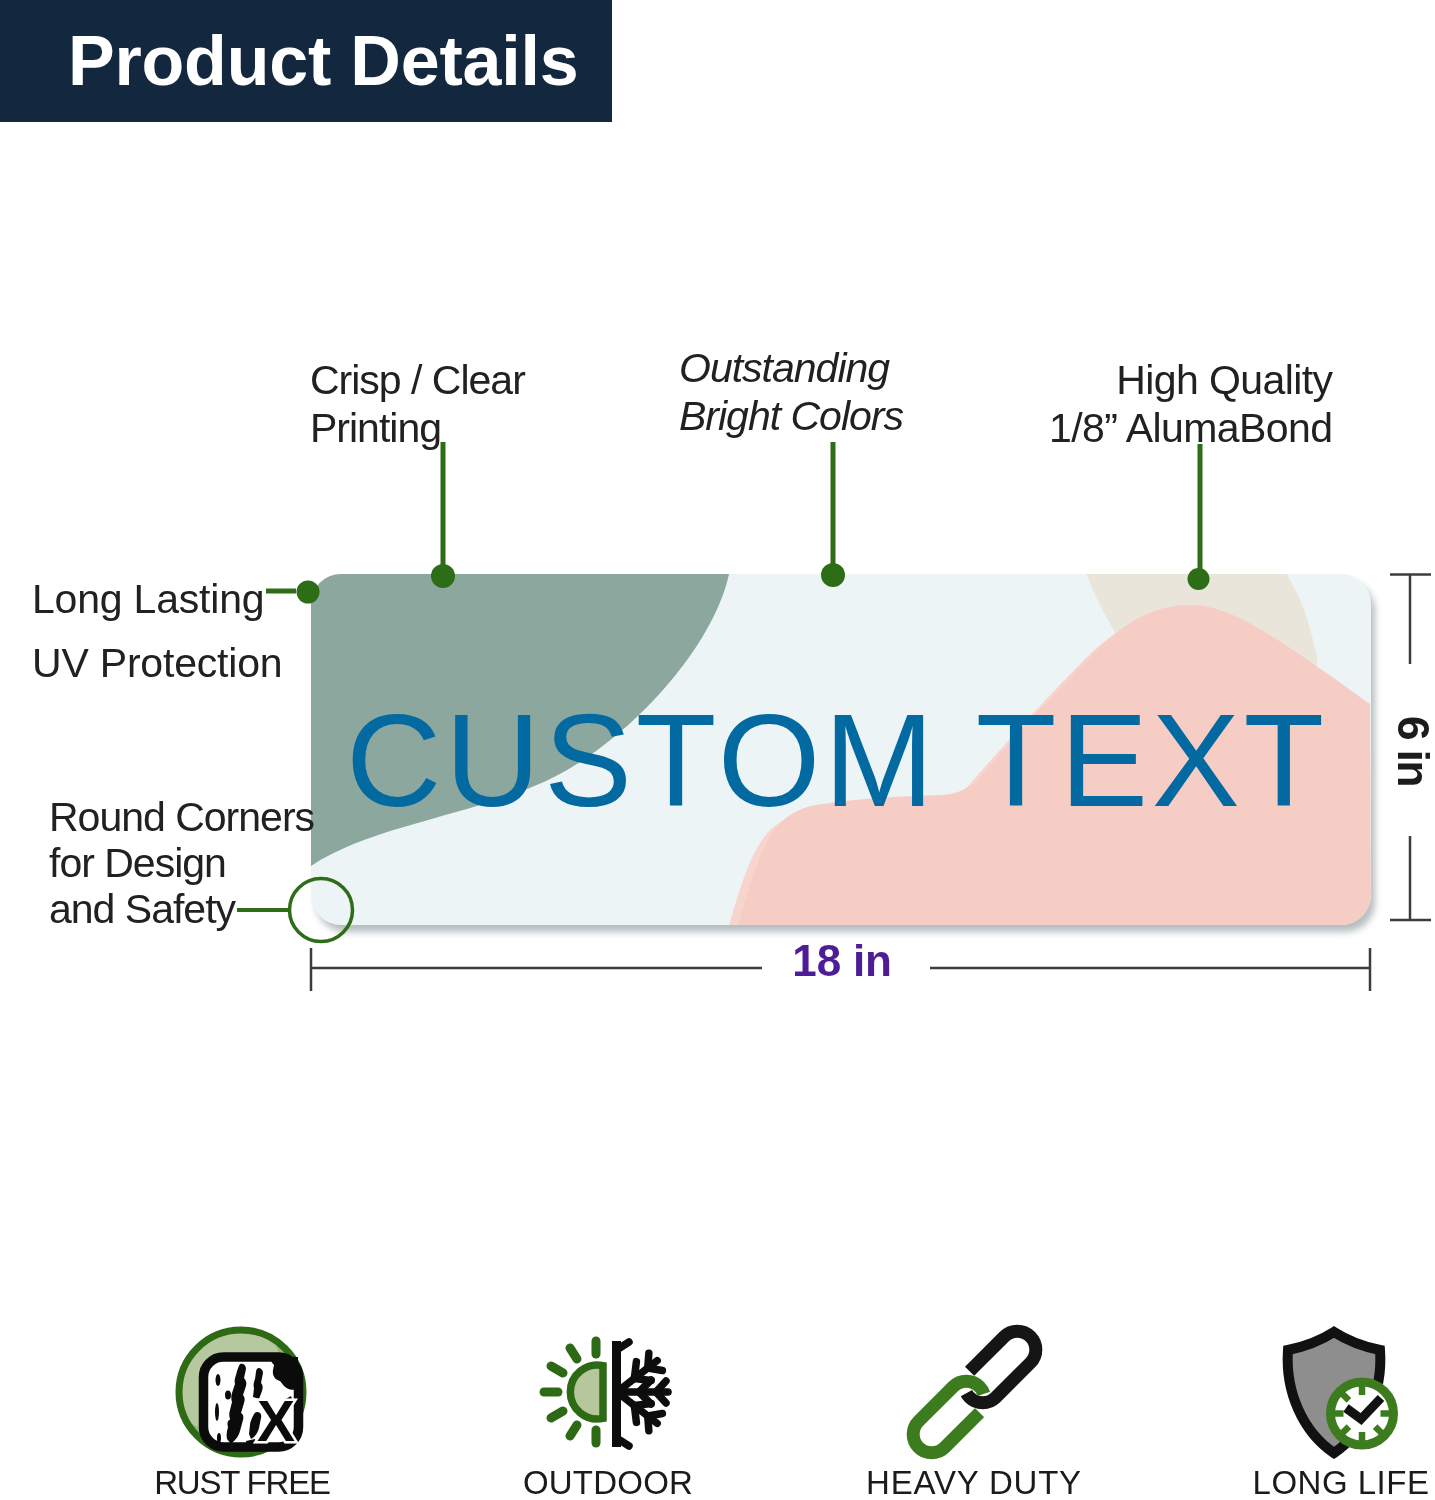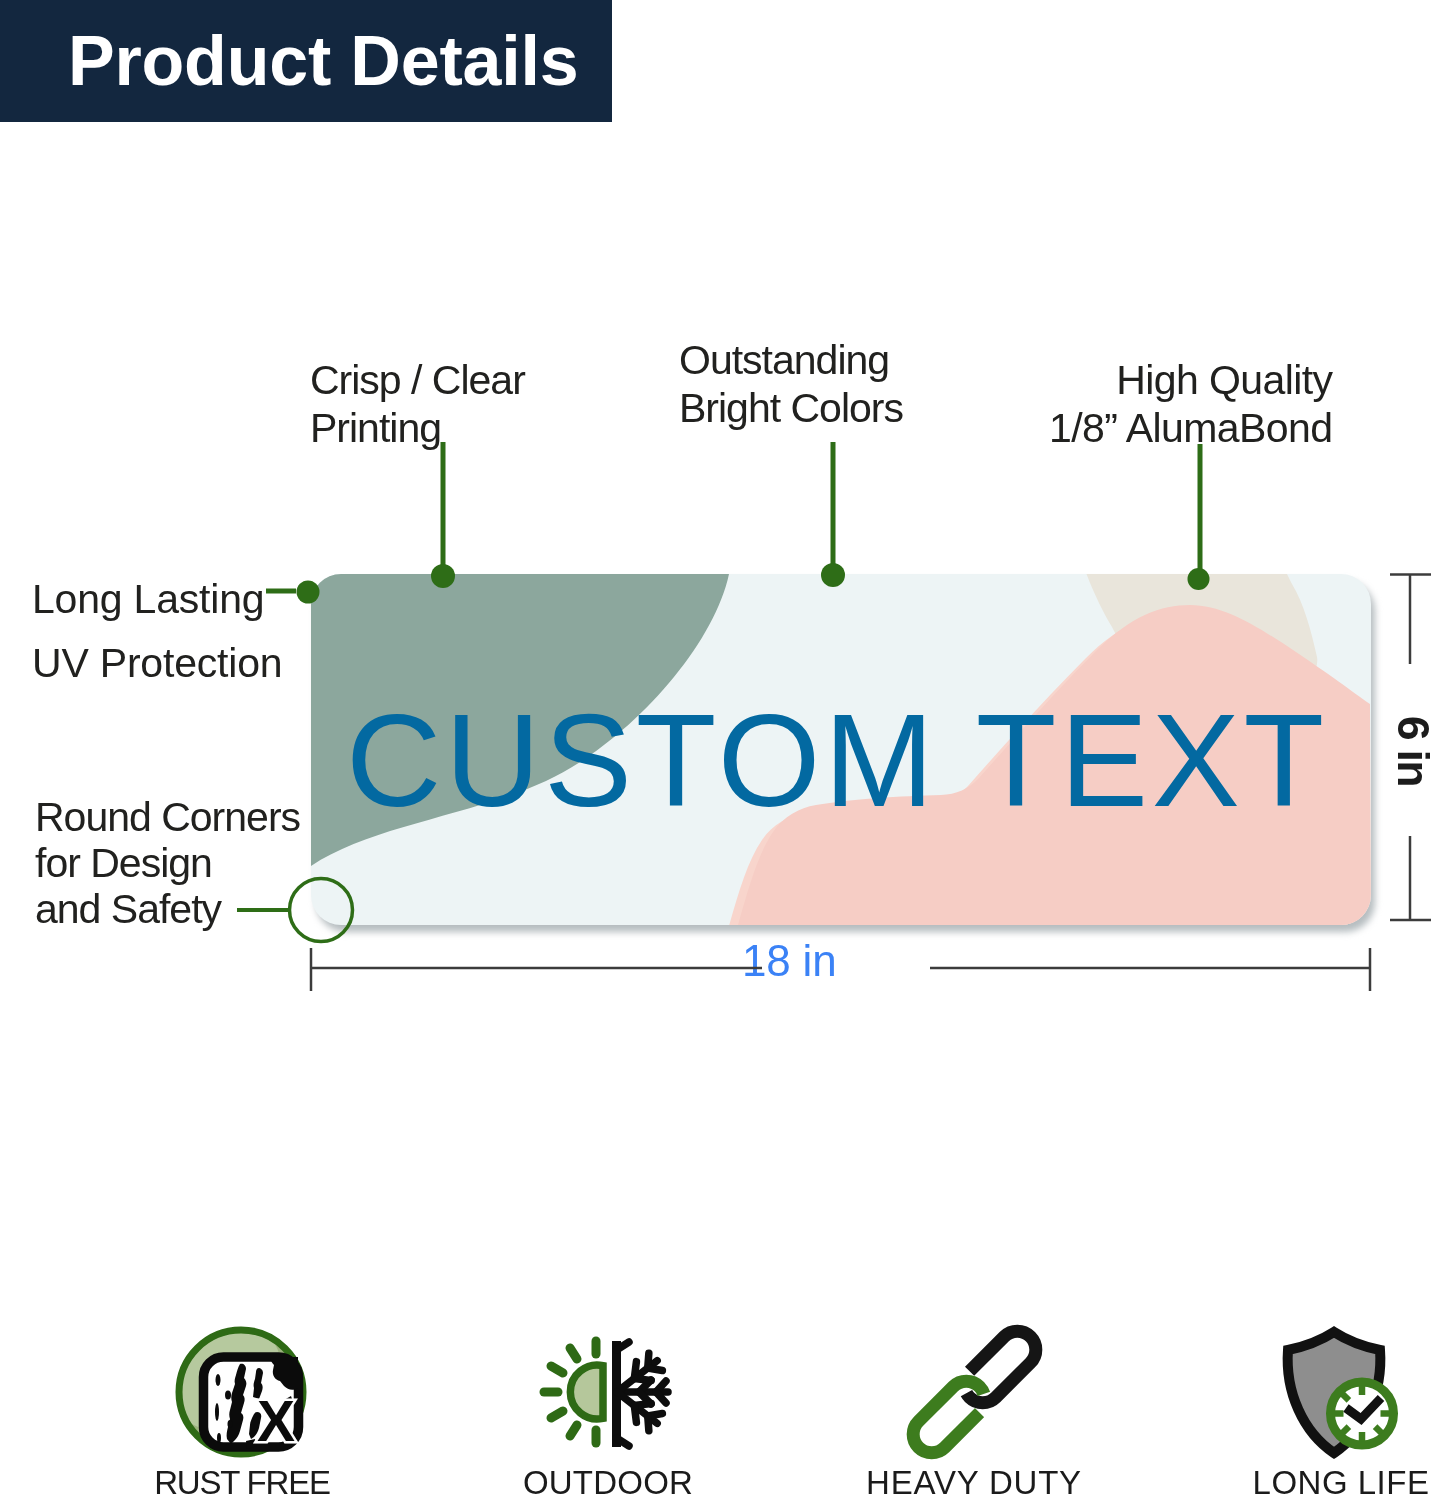--- a/index.html
+++ b/index.html
@@ -30,26 +30,26 @@
     <path d="M774,-4 C782,18 793,40 801,53 C815,80 835,120 860,132 C900,150 950,150 985,120 C1000,105 1008,95 1006,83 C1000,56 993,30 981,10 C977,2 975,-2 974,-4 Z" fill="#e9e5db"></path>
     <use href="#pinkblob" transform="translate(-11,8)" fill="#f8d5cc"></use>
     <use href="#pinkblob" fill="#f6cdc5"></use>
   </g>
 </svg>
 </div>
 
 <div class="abs" style="left:346px;top:695px;font-size:132px;letter-spacing:3.7px;color:#0369a1;line-height:132px;white-space:nowrap;">CUSTOM TEXT</div>
 
 <div class="abs callout" style="left:310px;top:344px;margin-top:12px;">Crisp / Clear<br>Printing</div>
-<div class="abs callout" style="left:679px;top:336px;">Outstanding<br>Bright Colors</div>
+<div class="abs callout" style="left:679px;top:344px;font-style:italic;">Outstanding<br>Bright Colors</div>
 <div class="abs callout" style="left:1049px;top:356px;letter-spacing:-0.6px;text-align:right;">High Quality<br>1/8” AlumaBond</div>
 <div class="abs callout" style="left:32px;top:567px;line-height:64px;letter-spacing:-0.2px;">Long Lasting<br>UV Protection</div>
-<div class="abs callout" style="left:35px;top:794px;line-height:46px;">Round Corners<br>for Design<br>and Safety</div>
+<div class="abs callout" style="left:49px;top:794px;line-height:46px;">Round Corners<br>for Design<br>and Safety</div>
 
-<div class="abs" style="left:742px;top:936px;width:200px;text-align:left;font-weight:normal;font-size:44px;letter-spacing:-0.2px;color:#3b82f6;">18 in</div>
+<div class="abs" style="left:742px;top:936px;width:200px;text-align:center;font-weight:bold;font-size:44px;letter-spacing:-0.2px;color:#4c1d95;">18 in</div>
 <div class="abs" style="left:1313px;top:729px;width:200px;height:44px;line-height:44px;text-align:center;font-weight:bold;font-size:44px;letter-spacing:-1.5px;color:#1c1c1c;transform:rotate(90deg);">6 in</div>
 
 <div class="abs lbl" style="left:92px;top:1464px;letter-spacing:-1.2px;">RUST FREE</div>
 <div class="abs lbl" style="left:458px;top:1464px;letter-spacing:0.2px;">OUTDOOR</div>
 <div class="abs lbl" style="left:824px;top:1464px;letter-spacing:0.8px;">HEAVY DUTY</div>
 <div class="abs lbl" style="left:1191px;top:1464px;letter-spacing:0.5px;">LONG LIFE</div>
 
 <svg class="abs" style="left:0;top:0;" width="1435" height="1500" viewBox="0 0 1435 1500">
 
   <g stroke="#2e6d17" stroke-width="5" fill="none">

